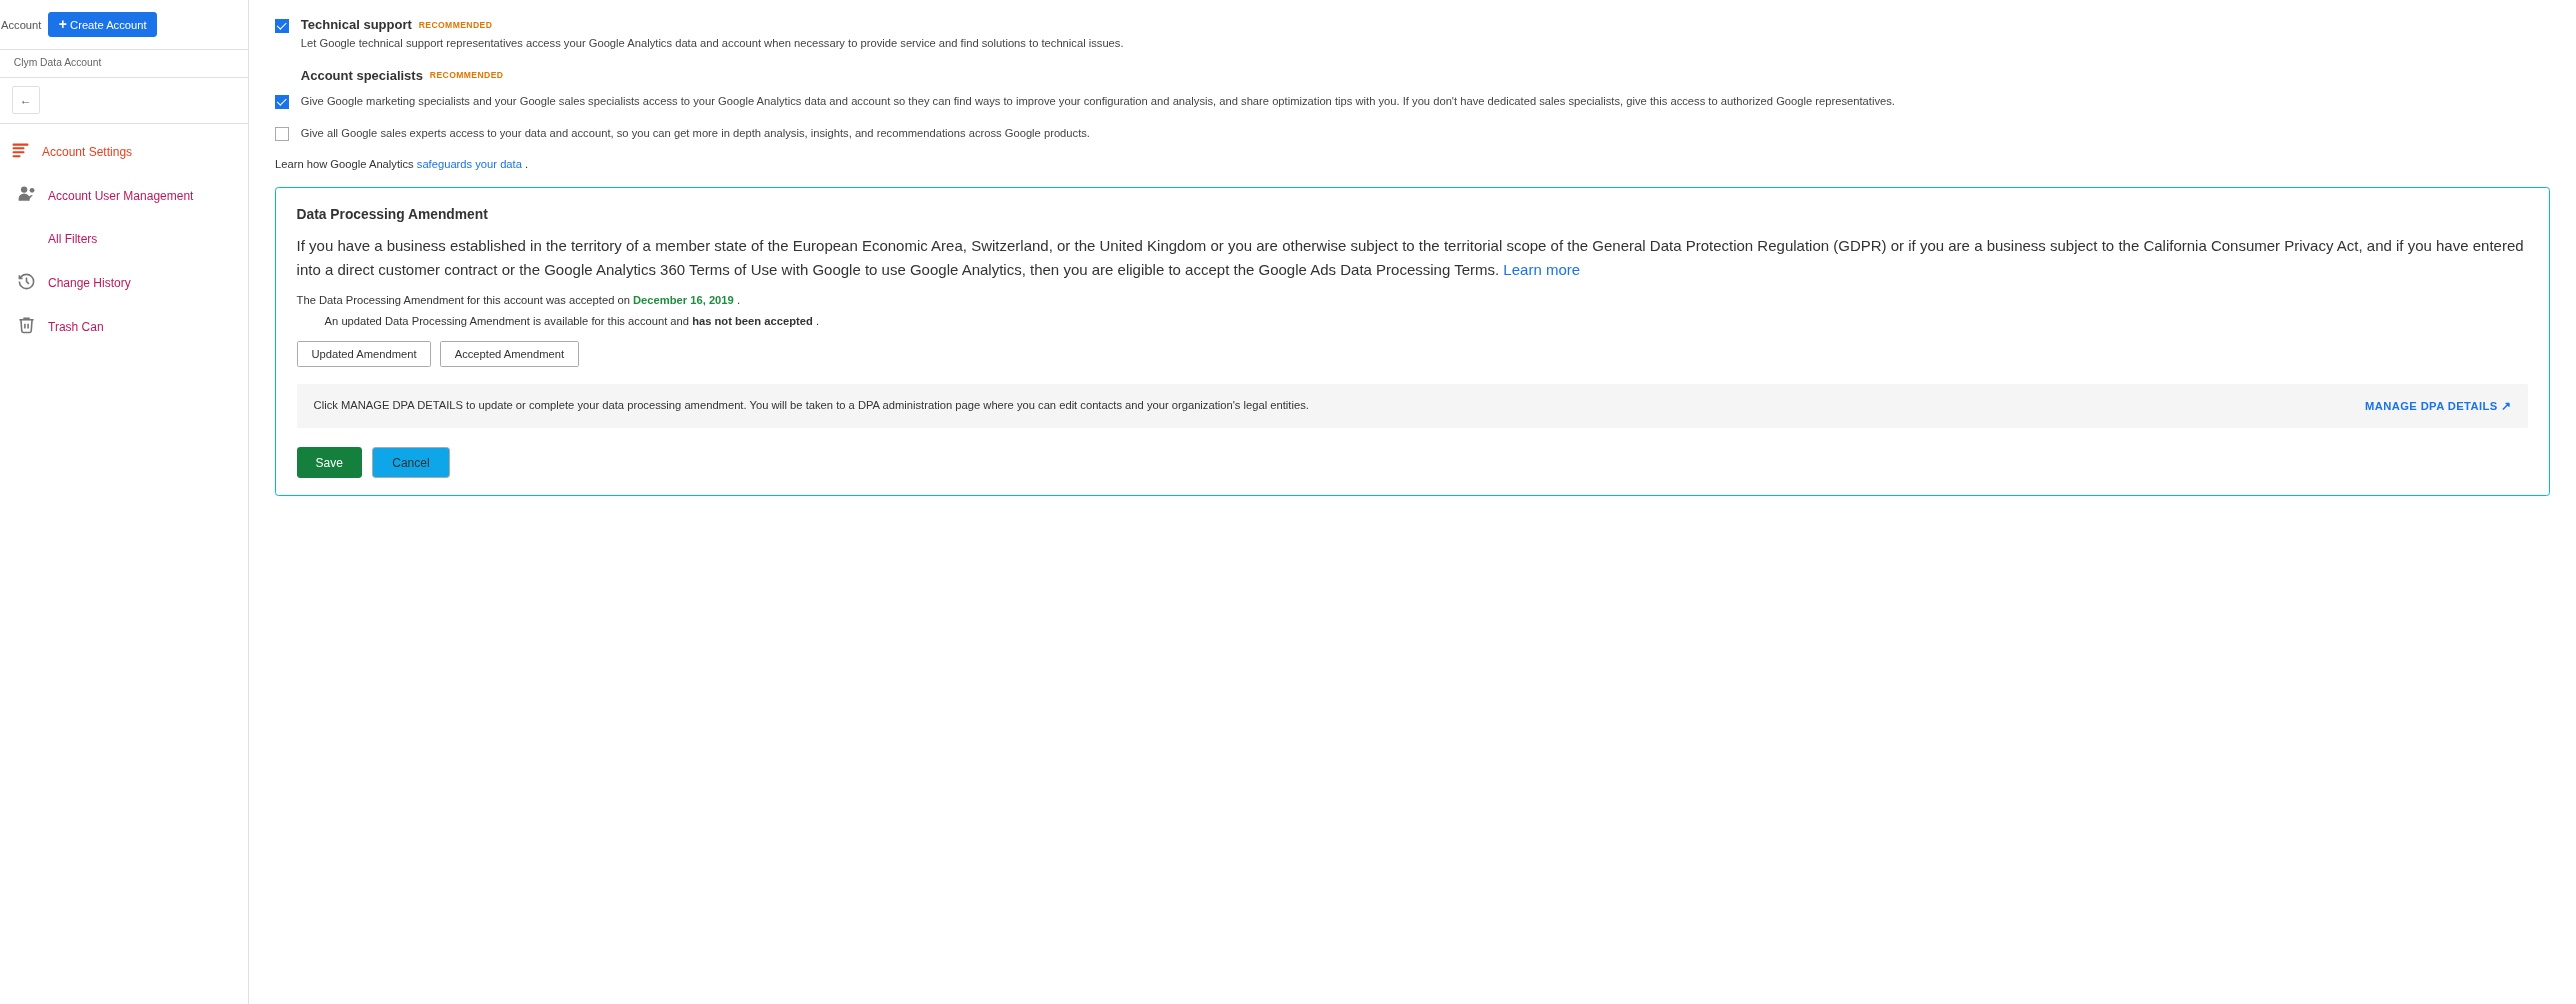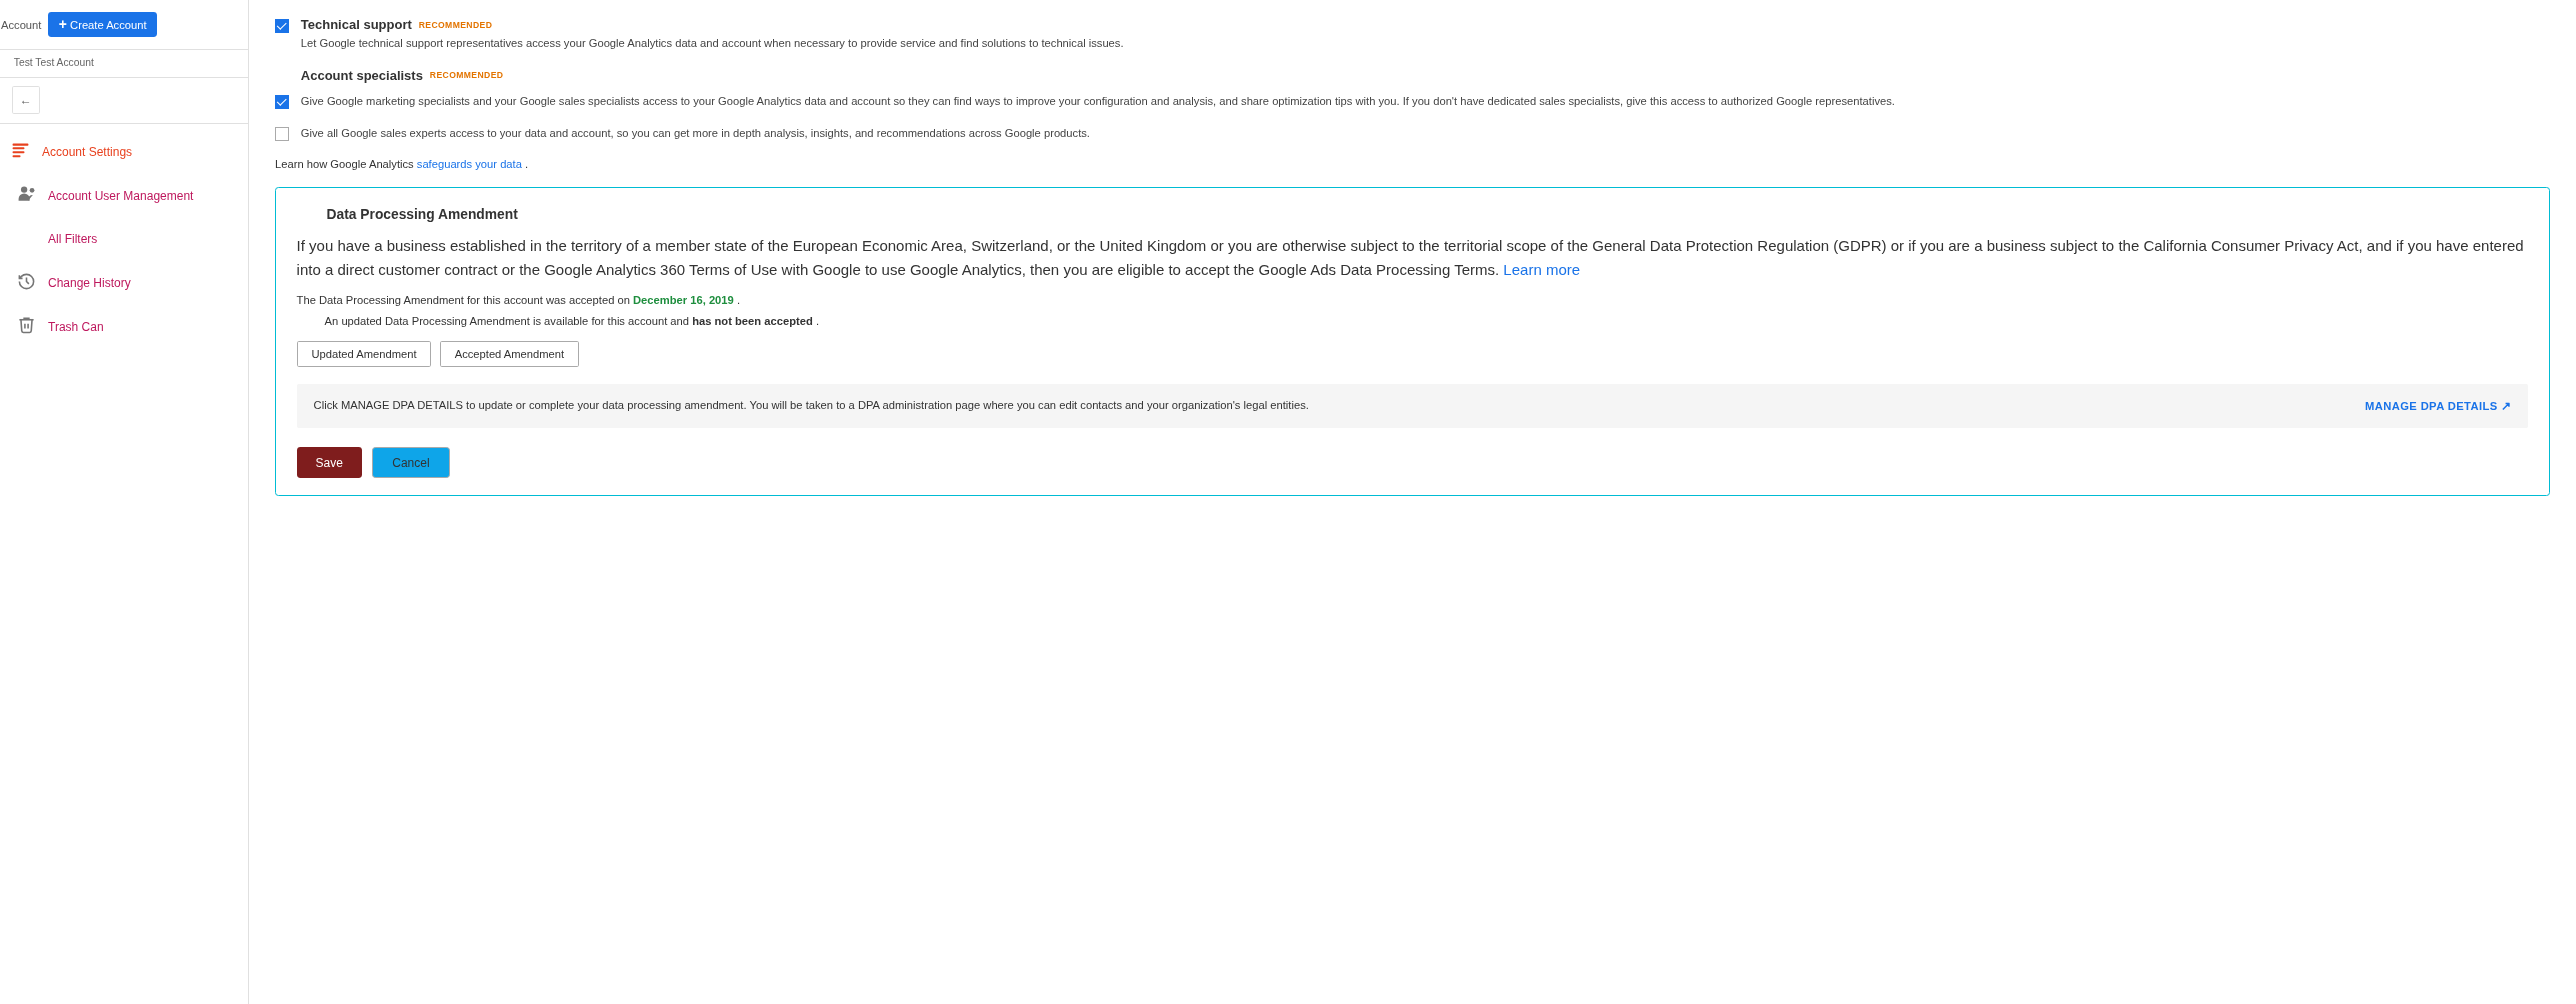--- a/index.html
+++ b/index.html
@@ -168,21 +168,20 @@
     .dpa-box {
       border: 1.7px solid #00bcd4;
       border-radius: 3.4px;
       padding: 19px 20.6px 17px;
       margin-top: 6.9px;
     }
     .dpa-title {
       font-size: 13.8px;
       font-weight: 600;
       margin-bottom: 12px;
-      margin-left: 30px;
     }
     .dpa-desc {
       font-size: 15px;
       color: #333;
       line-height: 1.6;
       margin-bottom: 12px;
     }
     .dpa-accepted {
       font-size: 11.2px;
       color: #333;
@@ -245,21 +244,21 @@
     .external-icon {
       font-size: 12px;
     }
 
     
     .action-buttons {
       display: flex;
       gap: 10.3px;
     }
     .save-btn {
-      background: #7f1d1d;
+      background: #15803d;
       color: #fff;
       border: none;
       padding: 7.7px 19px;
       font-size: 12px;
       border-radius: 3.4px;
       cursor: pointer;
       font-weight: 500;
     }
     .cancel-btn {
       background: #0ea5e9;
@@ -281,21 +280,21 @@
 
 <div class="sidebar">
   <div class="sidebar-top">
     <span class="sidebar-account-label">Account</span>
     <button class="create-account-btn">
       <span class="plus-icon">+</span>
       <span>Create Account</span>
     </button>
   </div>
   <div class="sidebar-account-name">
-    <span>Test Test Account</span>
+    <span>Clym Data Account</span>
   </div>
   <div style="display:flex; align-items:center; padding: 8.6px 12px; border-bottom: 0.9px solid #e0e0e0;">
     <div class="back-btn">
       <span>←</span>
     </div>
   </div>
   <div class="nav-items">
     <div class="nav-item active">
       <span class="nav-icon">
         <svg width="19" height="19" viewBox="0 0 24 24" fill="#e8411e">

